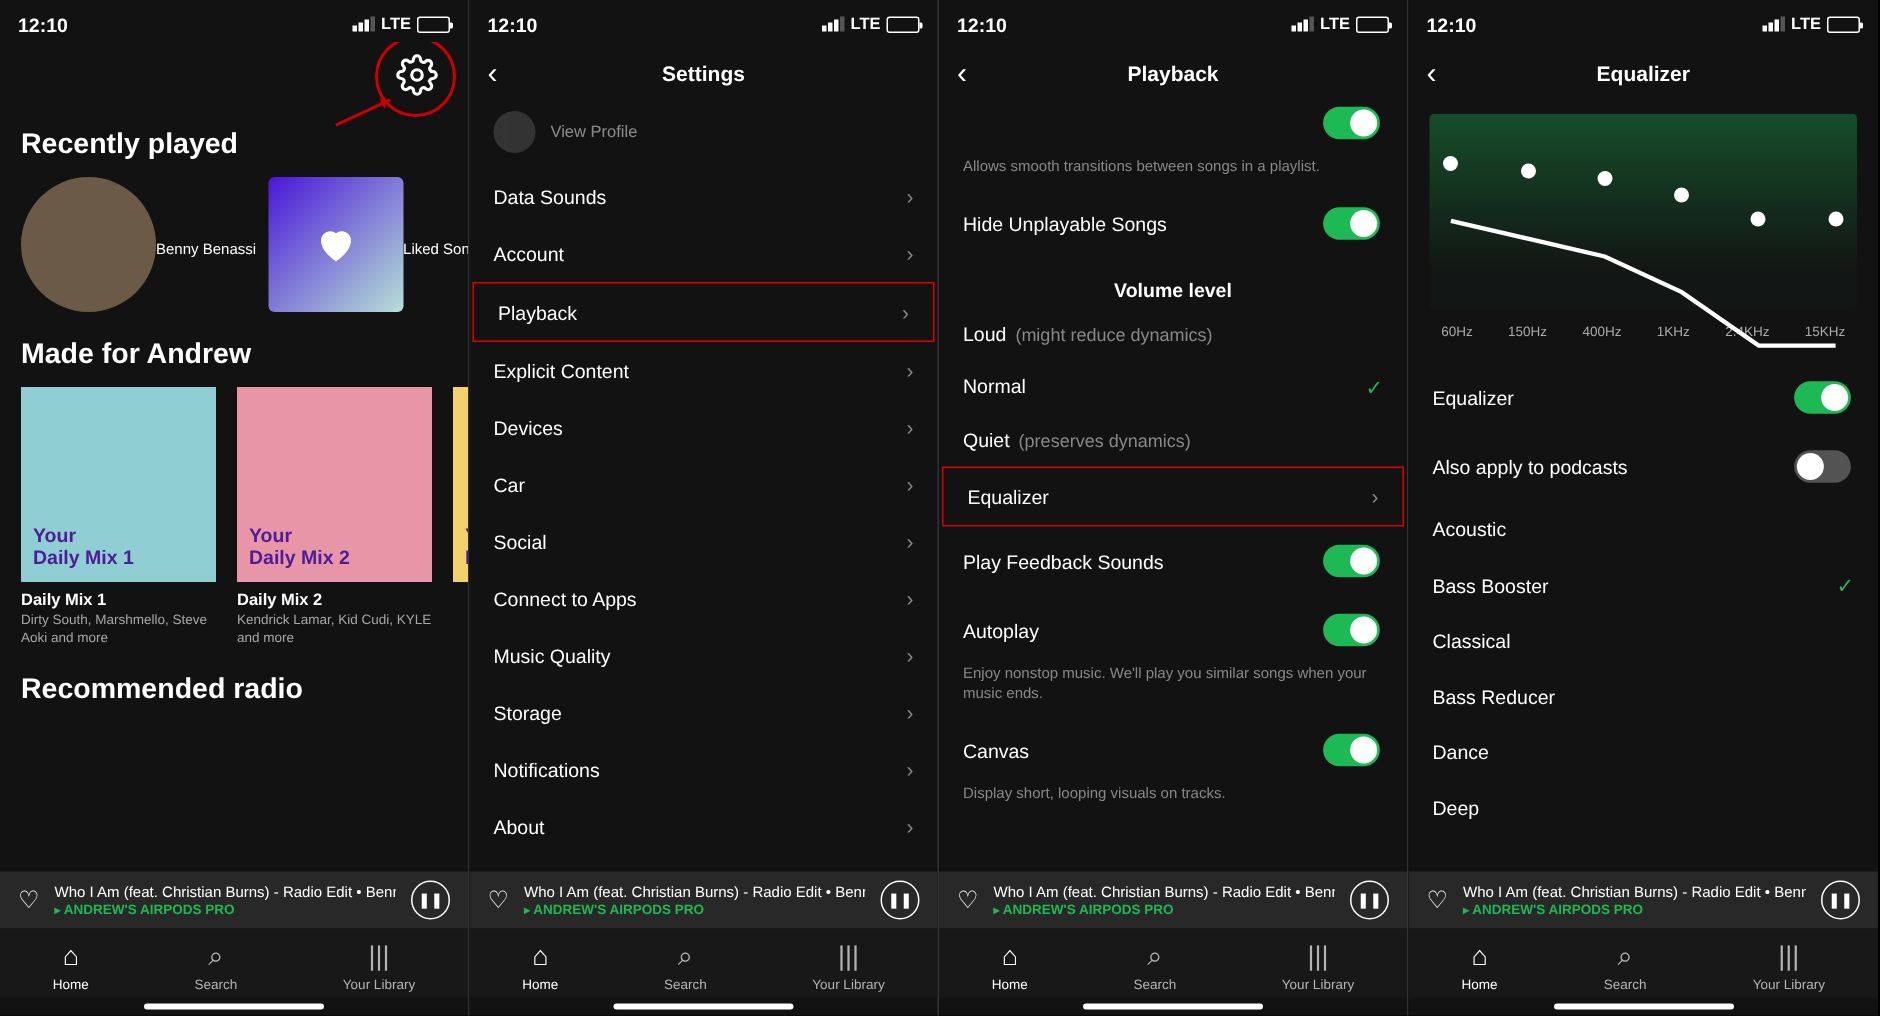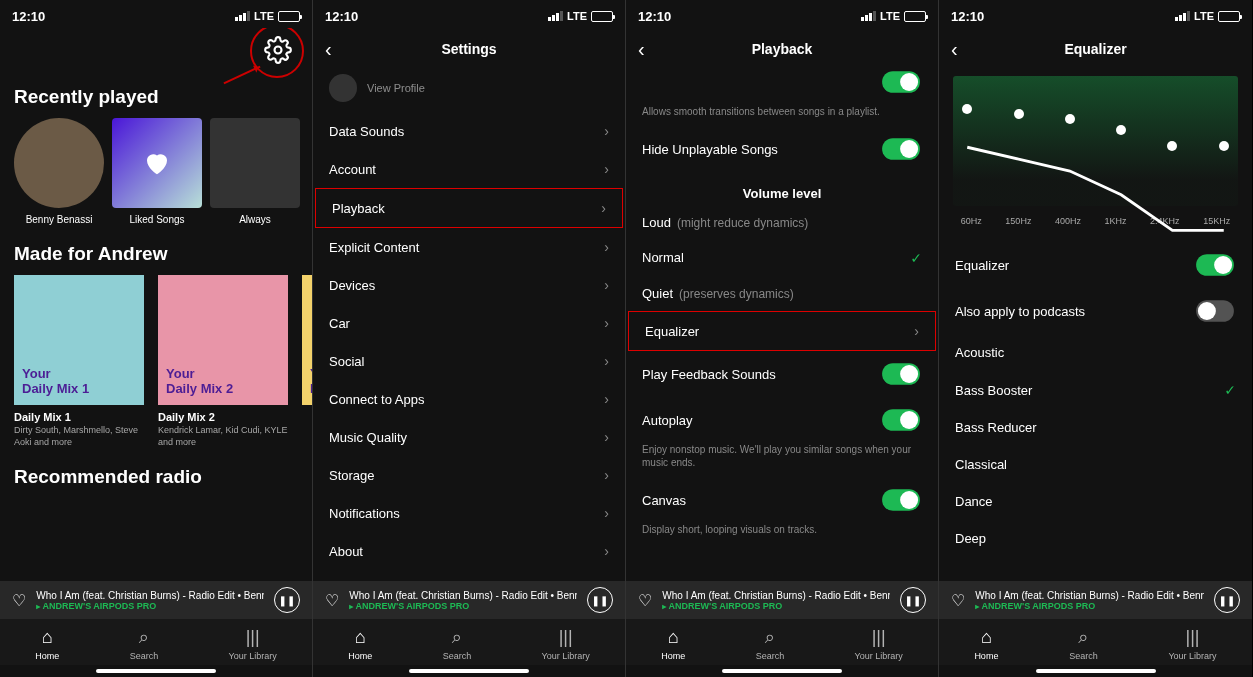--- a/index.html
+++ b/index.html
@@ -22,21 +22,21 @@
 
 
 .home-header { display: flex; justify-content: flex-end; padding: 8px 20px; position: relative; }
 .gear-wrap { position: relative; }
 .gear-circle { position: absolute; width: 54px; height: 54px; border: 2px solid #c00; border-radius: 50%; top: -12px; left: -14px; pointer-events: none; }
 .gear-arrow { position: absolute; width: 40px; height: 2px; background: #c00; top: 38px; left: -42px; transform: rotate(-25deg);}
 .gear-arrow::after{content:'';position:absolute;right:-2px;top:-3px;border:4px solid transparent;border-left-color:#c00;}
 
 .section-title { font-size: 19px; font-weight: 700; padding: 14px 14px 6px; }
 .hrow { display: flex; gap: 8px; padding: 4px 14px; overflow: hidden; }
-.tile { flex: 0 0 auto; display: flex; flex-direction: column; align-items: center; }
+.tile { flex: 0 0 auto; display: flex; align-items: center; }
 .tile-img { width: 90px; height: 90px; background: #333; border-radius: 4px; display: flex; align-items: center; justify-content: center; }
 .tile-img.circle { border-radius: 50%; background:#6b5a46; }
 .tile-img.liked { background: linear-gradient(135deg,#4a16d8,#b8e0d8); }
 .tile-label { font-size: 10px; margin-top: 6px; text-align: center; }
 
 .madefor-row { display: flex; gap: 14px; padding: 4px 14px; overflow: hidden;}
 .mf-tile { width: 130px; flex:0 0 auto;}
 .mf-img { width: 130px; height: 130px; background:#8fcfd4; position: relative; display:flex;align-items:flex-end;padding:8px;}
 .mf-img.m2{background:#e895a8}
 .mf-img.m3{background:#f3d26b}
@@ -439,24 +439,24 @@
         </div>
     <div id="presets">
           <div class="eq-preset">
             <span>Acoustic</span>
           </div>
           <div class="eq-preset">
             <span>Bass Booster</span>
             <span class="check">✓</span>
           </div>
           <div class="eq-preset">
+            <span>Classical</span>
+          </div>
+          <div class="eq-preset">
             <span>Bass Reducer</span>
-          </div>
-          <div class="eq-preset">
-            <span>Classical</span>
           </div>
           <div class="eq-preset">
             <span>Dance</span>
           </div>
           <div class="eq-preset">
             <span>Deep</span>
           </div>
         </div>
   </div>
   <div>

